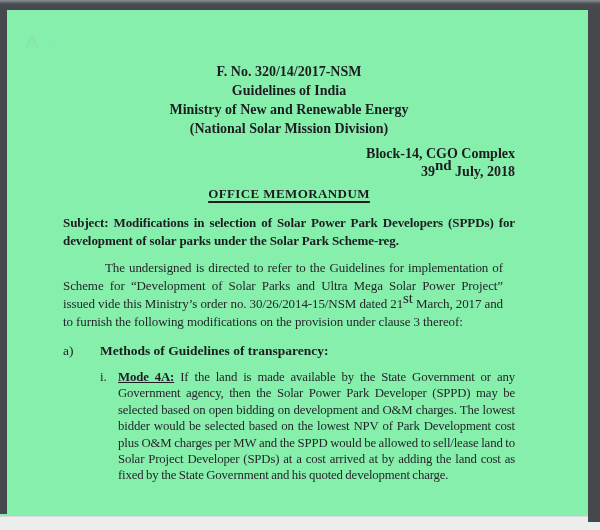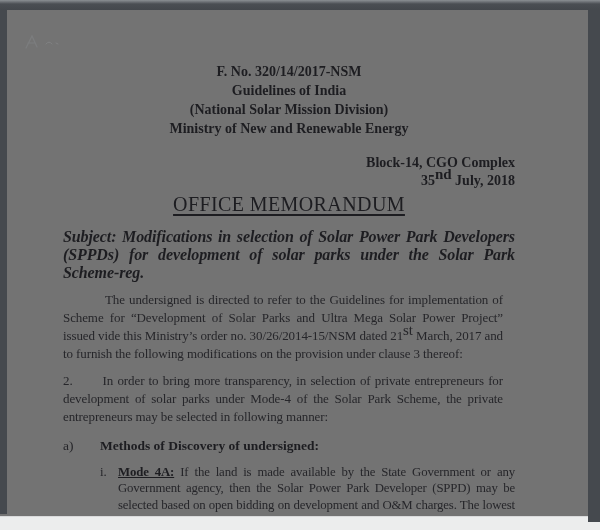--- a/index.html
+++ b/index.html
@@ -8,21 +8,21 @@
     width: 600px;
     height: 530px;
     overflow: hidden;
     background: #fdfdfd;
     font-family: "Liberation Serif", "DejaVu Serif", serif;
   }
   #stage {
     position: relative;
     width: 600px;
     height: 530px;
-    background: #737373;
+    background: #86efac;
     overflow: hidden;
   }
   
   .top-bar {
     position: absolute;
     left: 0; top: 0;
     width: 600px; height: 10px;
     background: linear-gradient(180deg, #8b9094 0%, #4a4e53 40%, #44484d 100%);
     z-index: 6;
   }
@@ -64,51 +64,50 @@
   }
   .letterhead {
     margin-top: 62px;
     text-align: center;
     font-weight: bold;
     font-size: 14px;
     line-height: 19px;
     color: #1d1d21;
   }
   .address {
-    margin-top: 16px;
+    margin-top: 7px;
     text-align: right;
     font-weight: bold;
     font-size: 14px;
     line-height: 18px;
     color: #1d1d21;
   }
   .memo-title-wrap {
     margin-top: 3px;
     text-align: center;
   }
   .memo-title {
     display: inline-block;
-    font-weight: normal;
-    font-size: 20px;
+    font-weight: bold;
+    font-size: 13px;
     letter-spacing: 0.4px;
     color: #1d1d21;
     text-decoration: underline;
     text-underline-offset: 3px;
     text-decoration-thickness: 1.5px;
     text-align: right;
   }
   .subject {
     margin: 12px 0 0 0;
     font-weight: bold;
-    font-size: 16px;
+    font-size: 13px;
     line-height: 18px;
     text-align: justify;
     letter-spacing: -0.1px;
     color: #1d1d21;
-    font-style: italic;
   }
   p.body-para {
     margin: 9px 12px 0 0;
     font-size: 13px;
     line-height: 18px;
     text-align: justify;
     letter-spacing: -0.1px;
   }
   p.indent-first {
     text-indent: 42px;
@@ -168,42 +167,41 @@
   <svg class="scribble" width="48" height="20" viewBox="0 0 48 20">
     <path d="M4 16 L10 4 L15 15 M6 11 L13 11" stroke="#9aa0a8" stroke-width="1.2" fill="none" stroke-linecap="round"></path>
     <path d="M24 12 q3 -4 6 0 M34 11 l2 1" stroke="#b0b4ba" stroke-width="1" fill="none" stroke-linecap="round"></path>
   </svg>
 
   <div class="doc">
 
     <div class="letterhead">
       <div>F. No. 320/14/2017-NSM</div>
       <div>Guidelines of India</div>
+      <div>Ministry of New and Renewable Energy</div>
       <div>(National Solar Mission Division)</div>
-      <div>Ministry of New and Renewable Energy</div>
     </div>
 
     <div class="address">
       <div>Block-14, CGO Complex</div>
-      <div><span>35</span><sup class="ord">nd</sup><span> July, 2018</span></div>
+      <div><span>39</span><sup class="ord">nd</sup><span> July, 2018</span></div>
     </div>
 
     <div class="memo-title-wrap">
       <span class="memo-title">OFFICE MEMORANDUM</span>
     </div>
 
     <p class="subject">Subject: Modifications in selection of Solar Power Park Developers (SPPDs) for development of solar parks under the Solar Park Scheme-reg.</p>
 
     <p class="body-para indent-first"><span>The undersigned is directed to refer to the Guidelines for implementation of Scheme for “Development of Solar Parks and Ultra Mega Solar Power Project” issued vide this Ministry’s order no. 30/26/2014-15/NSM dated 21</span><sup class="ord">st</sup><span> March, 2017 and to furnish the following modifications on the provision under clause 3 thereof:</span></p>
 
-    <p class="body-para"><span>2.</span><span class="num-gap"></span><span>In order to bring more transparency, in selection of private entrepreneurs for development of solar parks under Mode-4 of the Solar Park Scheme, the private entrepreneurs may be selected in following manner:</span></p>
 
     <div class="item-a">
       <span class="marker">a)</span>
-      <span class="heading">Methods of Discovery of undersigned:</span>
+      <span class="heading">Methods of Guidelines of transparency:</span>
     </div>
 
     <div class="item-i">
       <span class="roman">i.</span>
       <span class="itext"><span class="bold">Mode 4A:</span> <span>If the land is made available by the State Government or any Government agency, then the Solar Power Park Developer (SPPD) may be selected based on open bidding on development and O&amp;M charges. The lowest bidder would be selected based on the lowest NPV of Park Development cost plus O&amp;M charges per MW and the SPPD would be allowed to sell/lease land to Solar Project Developer (SPDs) at a cost arrived at by adding the land cost as fixed by the State Government and his quoted development charge.</span></span>
     </div>
 
   </div>
 </div>
 

